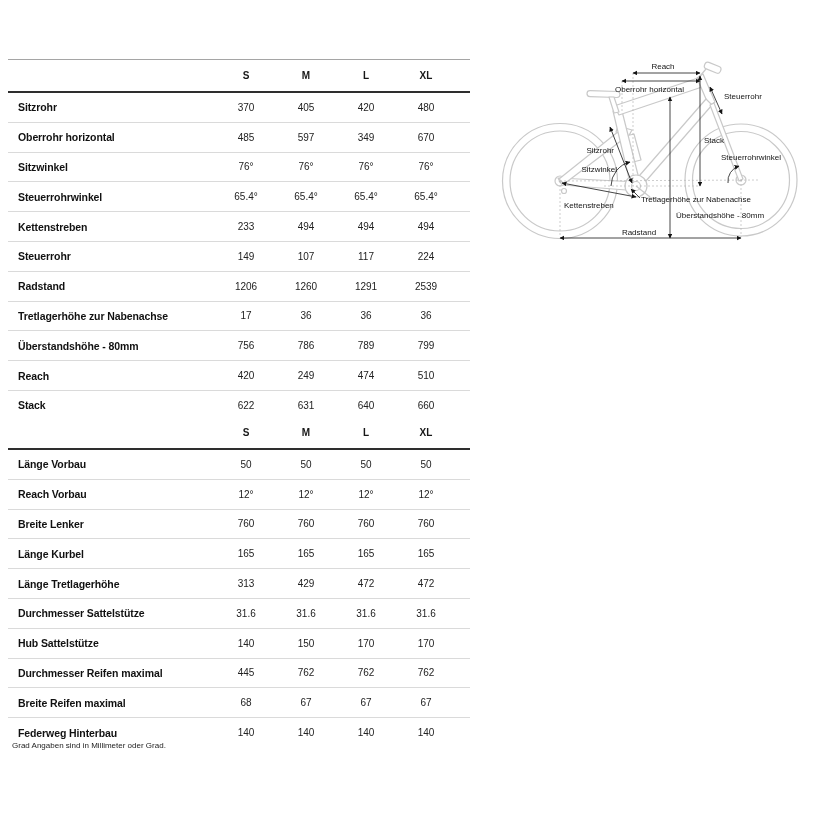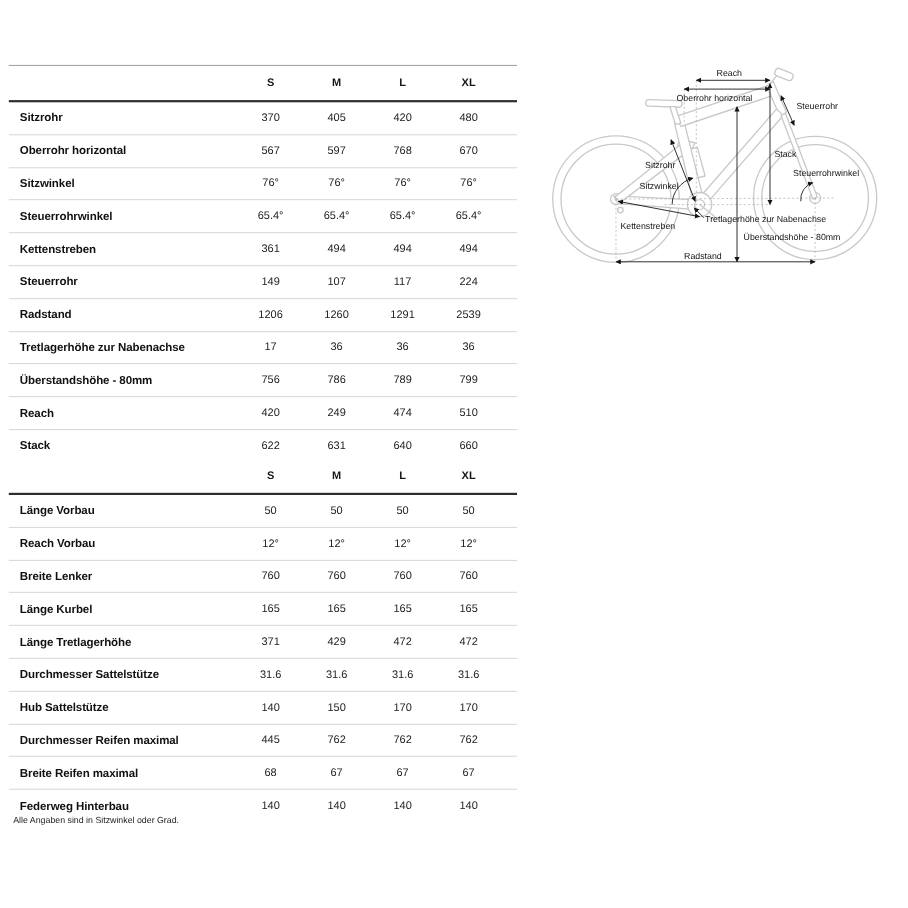--- a/index.html
+++ b/index.html
@@ -38,42 +38,42 @@
       </div>
       <div class="t-row">
         <div class="row-label">Sitzrohr</div>
         <div class="cell">370</div>
         <div class="cell">405</div>
         <div class="cell">420</div>
         <div class="cell">480</div>
       </div>
       <div class="t-row">
         <div class="row-label">Oberrohr horizontal</div>
-        <div class="cell">567</div>
+        <div class="cell">485</div>
         <div class="cell">597</div>
-        <div class="cell">768</div>
+        <div class="cell">349</div>
         <div class="cell">670</div>
       </div>
       <div class="t-row">
         <div class="row-label">Sitzwinkel</div>
         <div class="cell">76°</div>
         <div class="cell">76°</div>
         <div class="cell">76°</div>
         <div class="cell">76°</div>
       </div>
       <div class="t-row">
         <div class="row-label">Steuerrohrwinkel</div>
         <div class="cell">65.4°</div>
         <div class="cell">65.4°</div>
         <div class="cell">65.4°</div>
         <div class="cell">65.4°</div>
       </div>
       <div class="t-row">
         <div class="row-label">Kettenstreben</div>
-        <div class="cell">361</div>
+        <div class="cell">233</div>
         <div class="cell">494</div>
         <div class="cell">494</div>
         <div class="cell">494</div>
       </div>
       <div class="t-row">
         <div class="row-label">Steuerrohr</div>
         <div class="cell">149</div>
         <div class="cell">107</div>
         <div class="cell">117</div>
         <div class="cell">224</div>
@@ -146,21 +146,21 @@
       </div>
       <div class="t-row">
         <div class="row-label">Länge Kurbel</div>
         <div class="cell">165</div>
         <div class="cell">165</div>
         <div class="cell">165</div>
         <div class="cell">165</div>
       </div>
       <div class="t-row">
         <div class="row-label">Länge Tretlagerhöhe</div>
-        <div class="cell">371</div>
+        <div class="cell">313</div>
         <div class="cell">429</div>
         <div class="cell">472</div>
         <div class="cell">472</div>
       </div>
       <div class="t-row">
         <div class="row-label">Durchmesser Sattelstütze</div>
         <div class="cell">31.6</div>
         <div class="cell">31.6</div>
         <div class="cell">31.6</div>
         <div class="cell">31.6</div>
@@ -188,21 +188,21 @@
       </div>
       <div class="t-row">
         <div class="row-label">Federweg Hinterbau</div>
         <div class="cell">140</div>
         <div class="cell">140</div>
         <div class="cell">140</div>
         <div class="cell">140</div>
       </div>
     </div>
 
-  <div class="footnote">Alle Angaben sind in Sitzwinkel oder Grad.</div>
+  <div class="footnote">Grad Angaben sind in Millimeter oder Grad.</div>
 
   <svg class="diagram" viewBox="0 0 325 220">
     <defs>
       <marker id="ah" markerWidth="7" markerHeight="7" refX="5.5" refY="3" orient="auto-start-reverse">
         <path d="M0,0 L6,3 L0,6 Z" fill="#141414"></path>
       </marker>
     </defs>
 
     <g>
       <circle class="bike-line" cx="60" cy="141" r="57.5"></circle>

